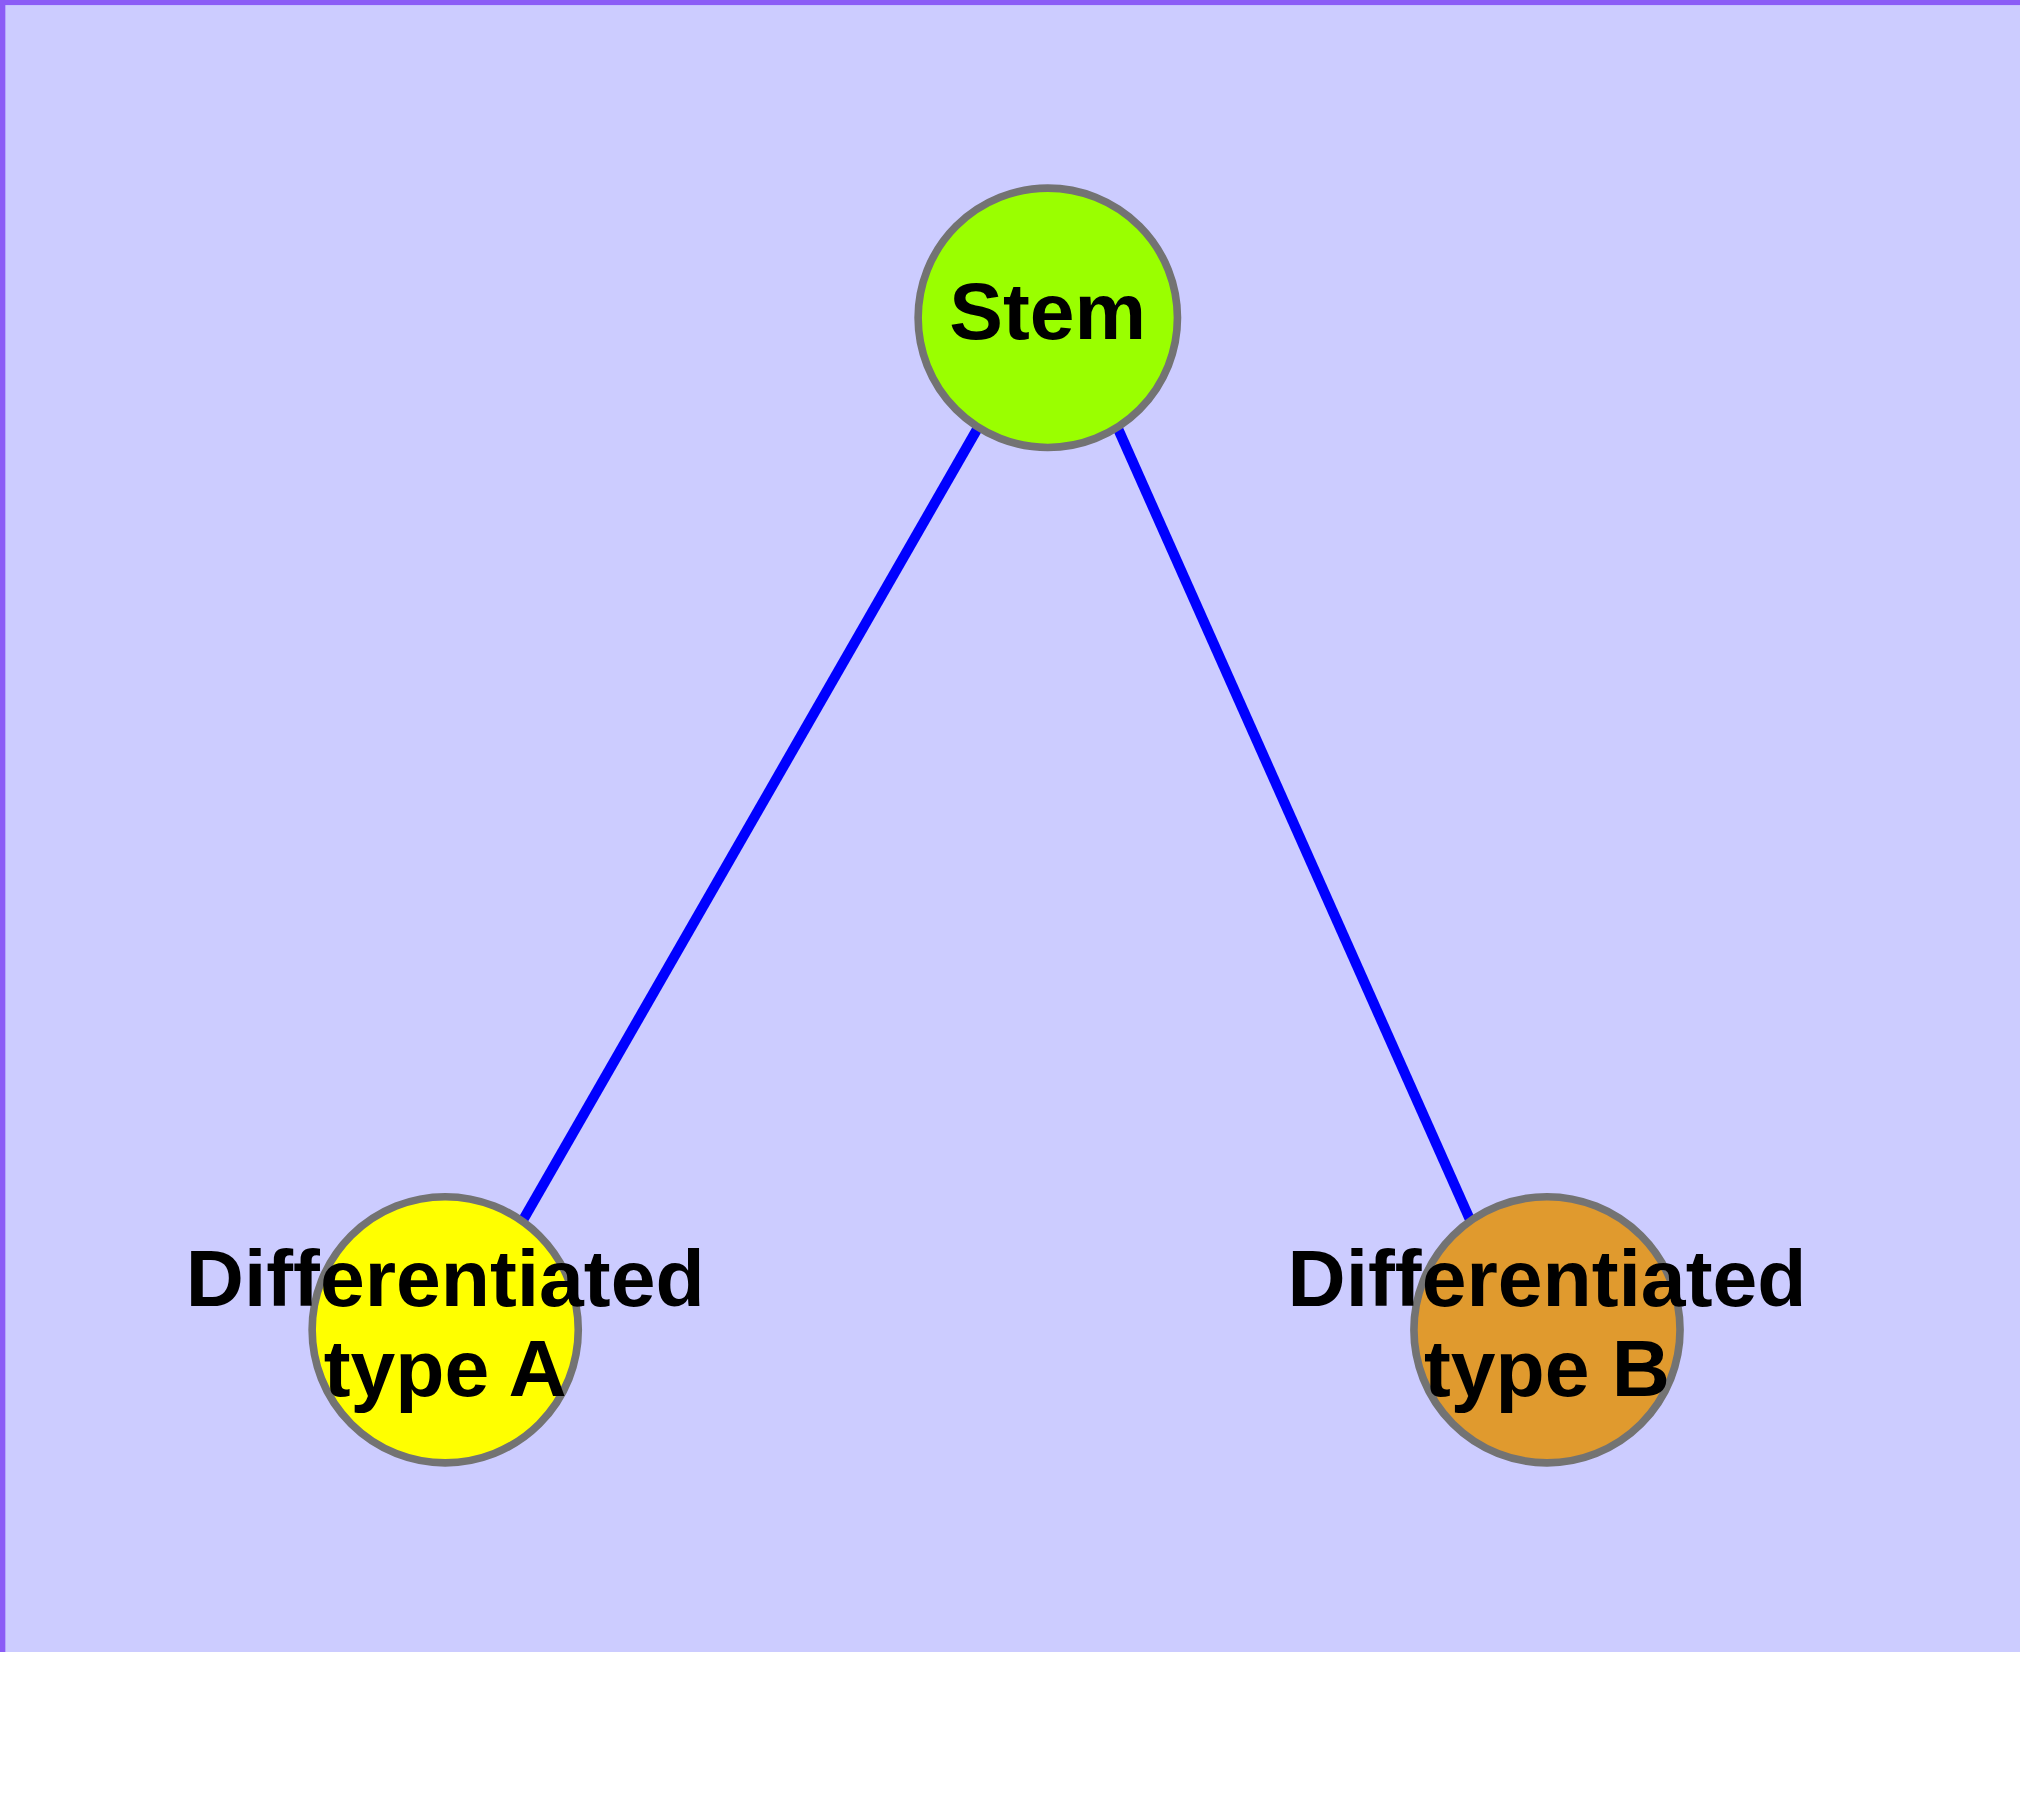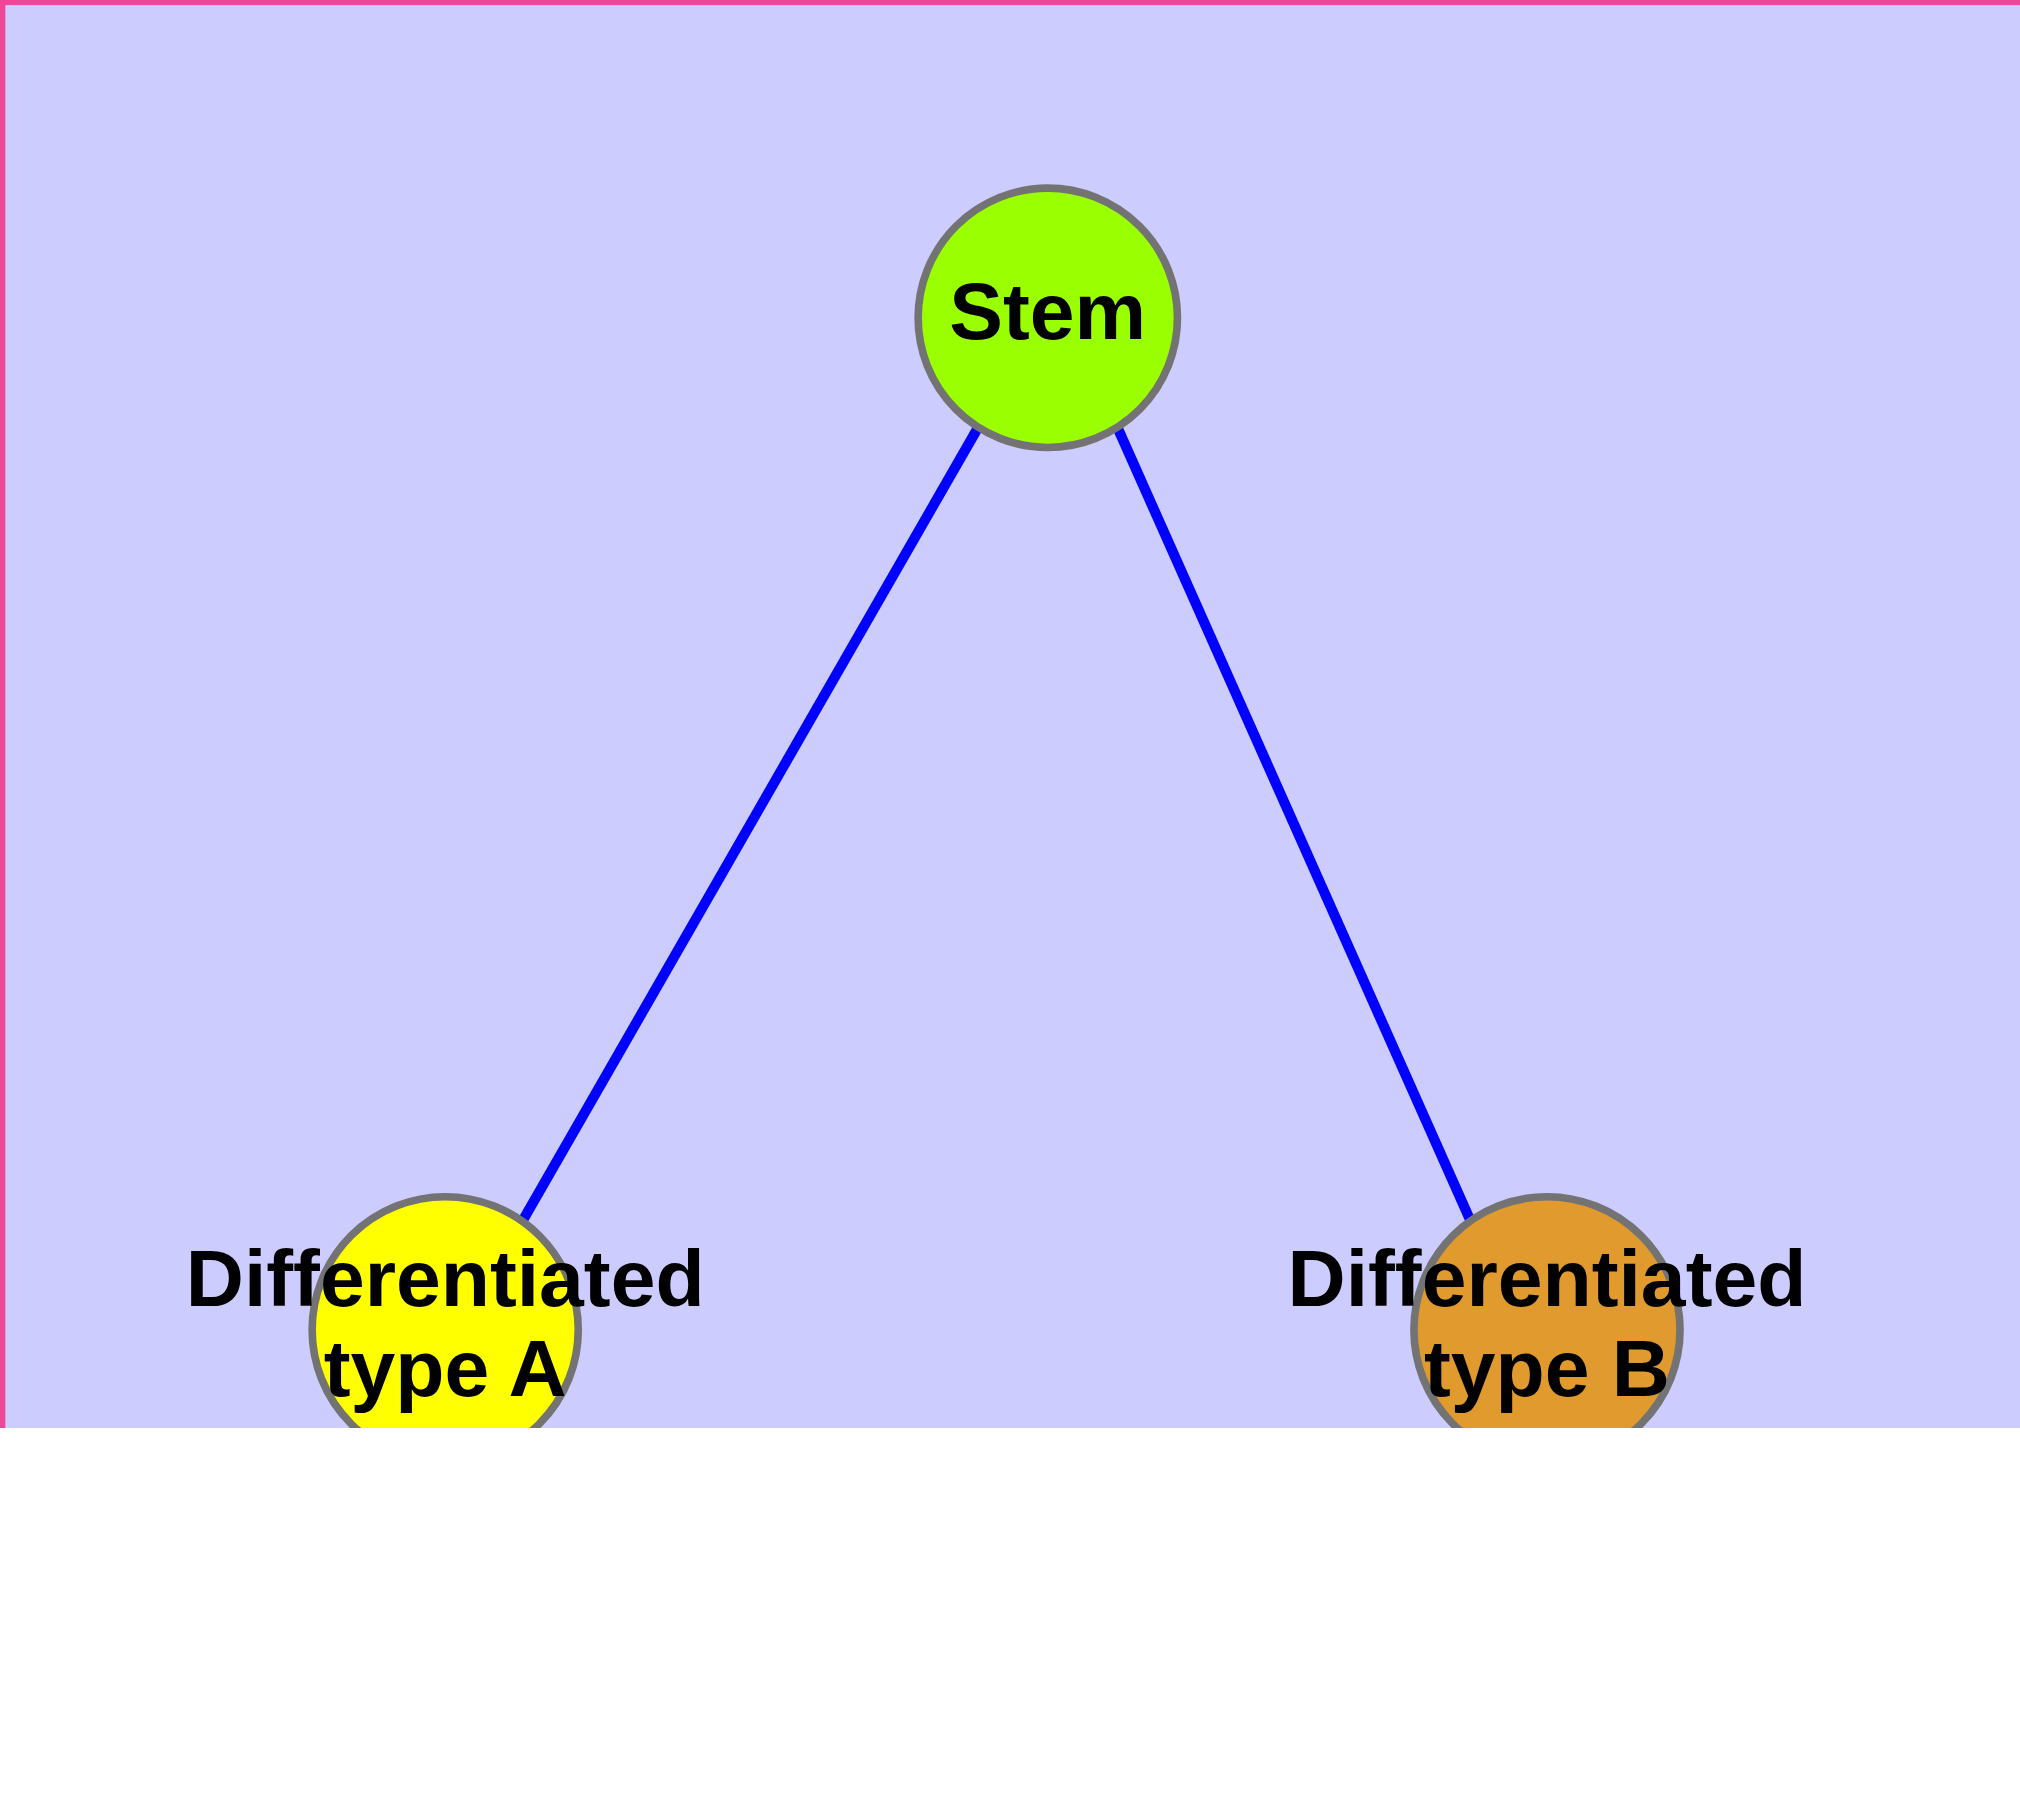--- a/index.html
+++ b/index.html
@@ -27,21 +27,21 @@
     font-family: "Liberation Sans", "DejaVu Sans", sans-serif;
     font-weight: bold;
     fill: #000000;
     text-anchor: middle;
     dominant-baseline: middle;
   }
 </style>
 </head>
 <body>
 
-<div id="canvas-wrap" style="width: 2021px; height: 1428px; background: #ec4899;">
+<div id="canvas-wrap" style="width: 2021px; height: 1652px; background: #8b5cf6;">
   <svg id="graph-svg" viewBox="0 0 2384 2138" xmlns="http://www.w3.org/2000/svg">
 
     <rect id="plot-bg" x="6" y="6" width="2378" height="2132" fill="#CCCCFF"></rect>
 
     <g id="edges-layer">
       <line id="edge-0" x1="1154" y1="504" x2="616" y2="1441" stroke="#0000FF" stroke-width="12" stroke-linecap="butt"></line>
       <line id="edge-1" x1="1318" y1="504" x2="1735" y2="1441" stroke="#0000FF" stroke-width="12" stroke-linecap="butt"></line>
     </g>
 
     <g id="nodes-layer">

